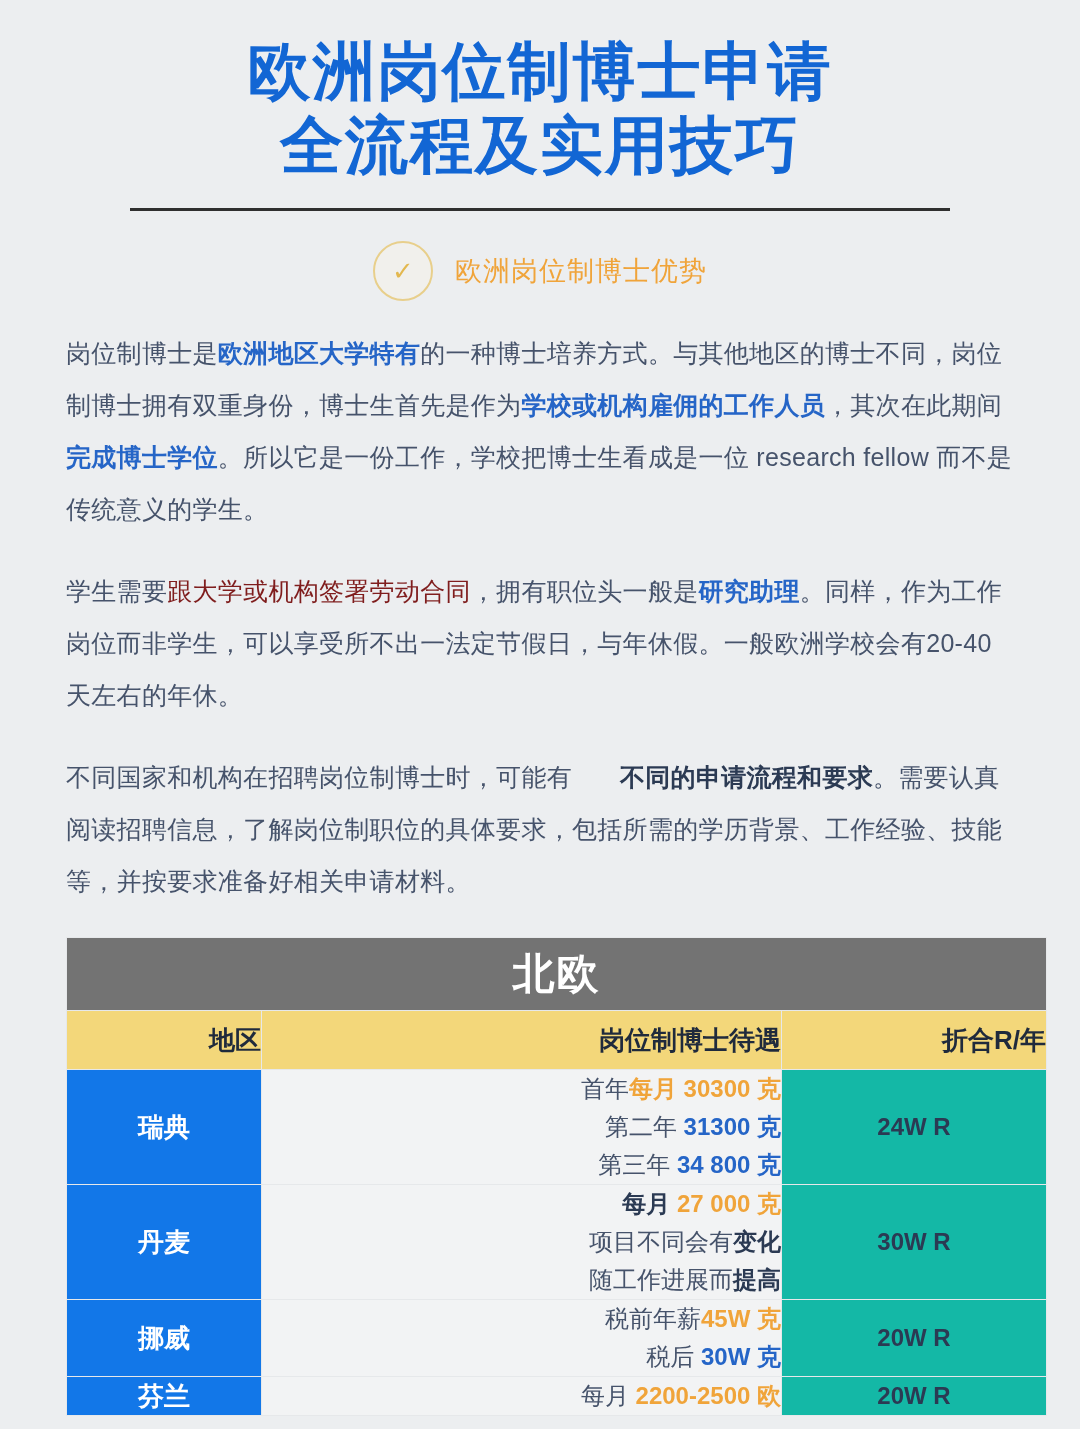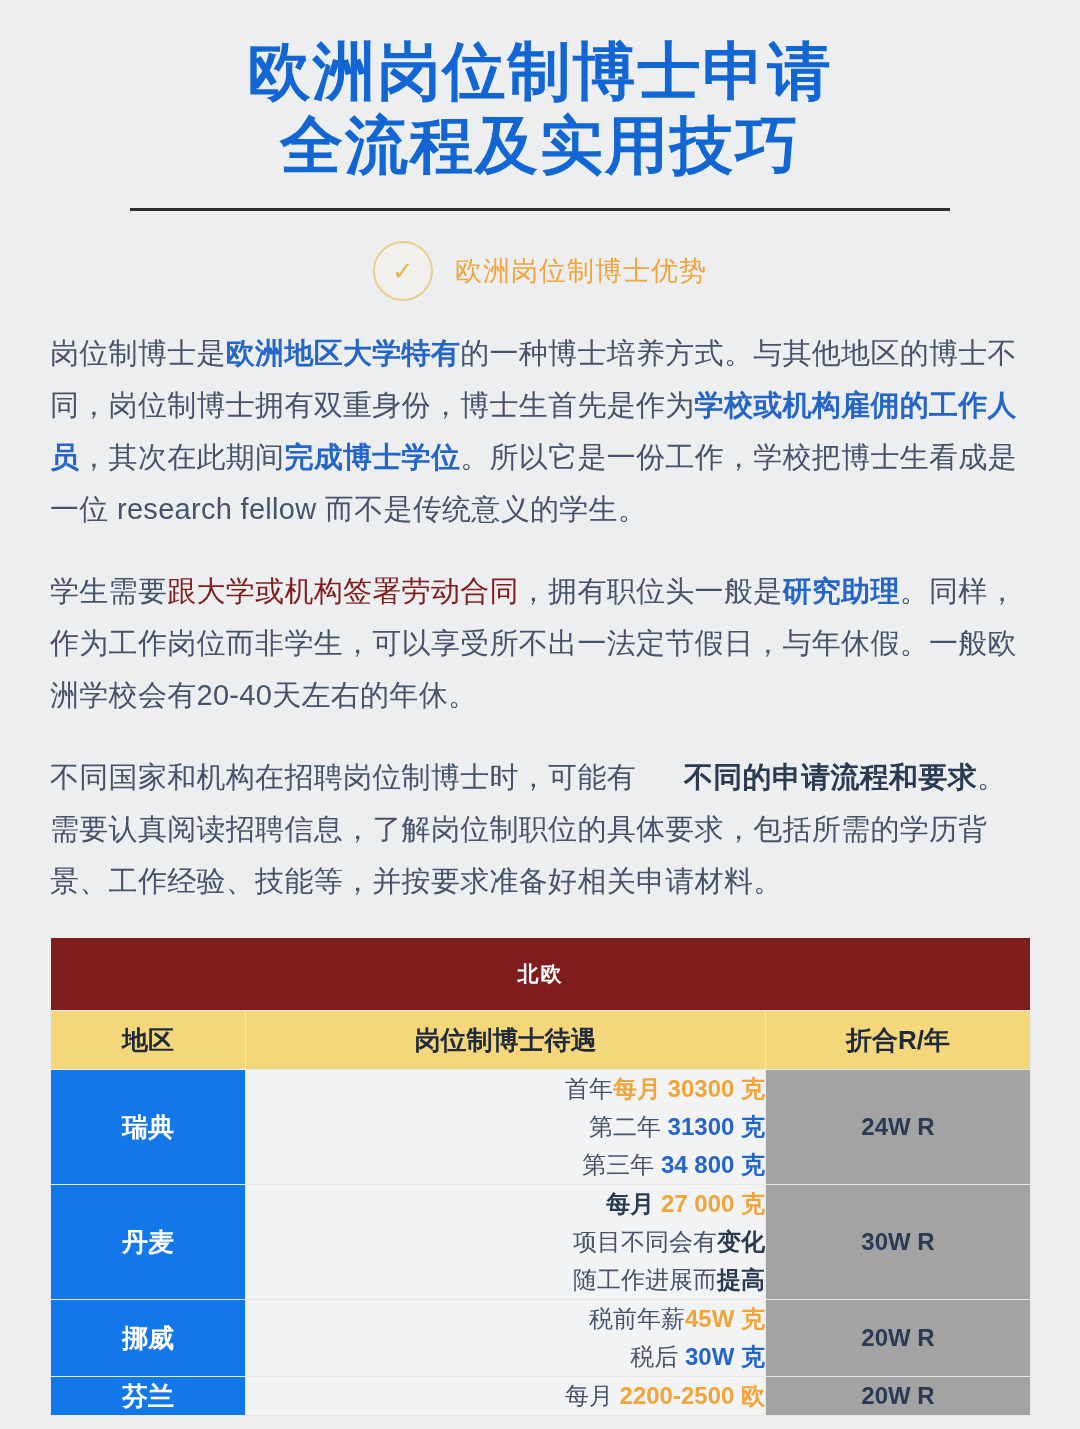--- a/index.html
+++ b/index.html
@@ -12,21 +12,21 @@
     background: #eceef0;
     font-family: "Liberation Sans", "DejaVu Sans", sans-serif;
     color: #3a4a63;
     overflow: hidden;
   }
   .page {
     position: relative;
     width: 1080px;
     height: 1380px;
     box-sizing: border-box;
-    padding: 0 50px;
+    padding: 0 66px;
   }
   
   .title-block {
     padding-top: 34px;
     text-align: center;
   }
   .title-line {
     font-size: 63px;
     line-height: 74px;
     font-weight: bold;
@@ -61,21 +61,21 @@
   }
   .section-title {
     font-size: 27px;
     font-weight: normal;
     color: #f0a43a;
     letter-spacing: 1px;
   }
   
   .body-text {
     margin-top: 26px;
-    font-size: 29px;
+    font-size: 25px;
     line-height: 52px;
     color: #46536b;
     letter-spacing: 0.3px;
   }
   .body-text p {
     margin: 0 0 30px 0;
   }
   .b-blue {
     color: #2565c7;
     font-weight: bold;
@@ -96,35 +96,35 @@
   table.salary {
     width: 980px;
     border-collapse: collapse;
     table-layout: fixed;
   }
   table.salary td, table.salary th {
     border: 1px solid #e6e8ea;
     padding: 0;
   }
   .tbl-title {
-    background: #7f1d1d;
+    background: #737373;
     color: #ffffff;
-    font-size: 21px;
+    font-size: 42px;
     font-weight: bold;
     height: 72px;
     text-align: center;
     letter-spacing: 2px;
   }
   .tbl-head td {
     background: #f3d77a;
     color: #1f2a3c;
     font-weight: bold;
     font-size: 26px;
     height: 58px;
-    text-align: center;
+    text-align: right;
   }
   .col-region { width: 195px; }
   .col-pay { width: 520px; }
   .col-conv { width: 265px; }
   .cell-region {
     background: #1277e8;
     color: #ffffff;
     font-weight: bold;
     font-size: 26px;
     text-align: center;
@@ -133,21 +133,21 @@
   .cell-pay {
     background: #f2f3f4;
     text-align: right;
     vertical-align: middle;
     font-size: 24px;
     line-height: 38px;
     color: #46536b;
     padding: 12px 0;
   }
   .cell-conv {
-    background: #a3a3a3;
+    background: #14b8a6;
     text-align: center;
     vertical-align: middle;
     font-size: 24px;
     font-weight: bold;
     color: #2b3a53;
   }
   .pay-line { white-space: nowrap; }
   .pay-em-orange { color: #f0a43a; font-weight: bold; }
   .pay-em-blue { color: #2565c7; font-weight: bold; }
   .pay-em-dark { color: #2b3a53; font-weight: bold; }

